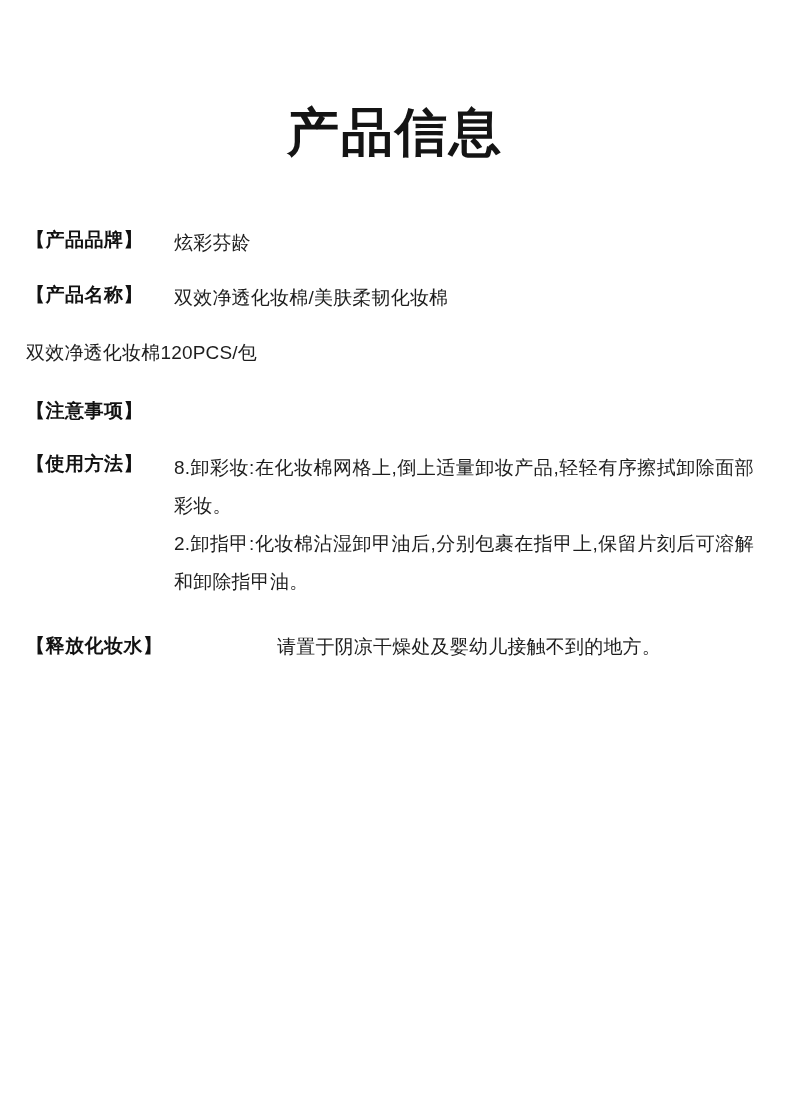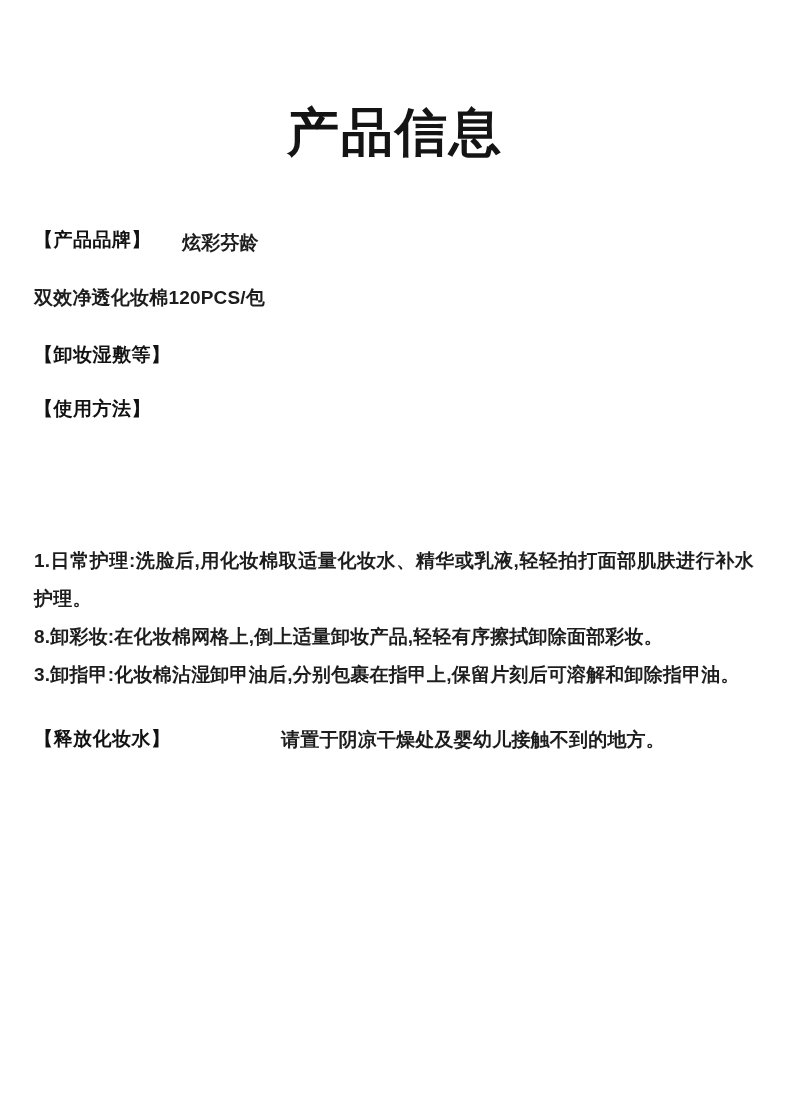--- a/index.html
+++ b/index.html
@@ -26,21 +26,20 @@
     font-size: 52px;
     font-weight: 700;
     letter-spacing: 2px;
     color: #141414;
     margin: 0;
     padding-top: 104px;
     line-height: 1.1;
   }
   .spec-list {
     margin-top: 64px;
-    margin-left: 8px;
   }
   .spec-row {
     display: flex;
     align-items: flex-start;
     margin-bottom: 24px;
   }
   .spec-row.tight {
     margin-bottom: 20px;
   }
   .spec-label {
@@ -49,21 +48,21 @@
     font-size: 19px;
     font-weight: 700;
     color: #121212;
     line-height: 1.55;
     white-space: nowrap;
     letter-spacing: 0.5px;
   }
   .spec-value {
     flex: 1 1 auto;
     font-size: 19px;
-    font-weight: 700;
+    font-weight: 400;
     color: #1d1d1d;
     line-height: 1.85;
     letter-spacing: 0.2px;
   }
   .spec-value .line {
     display: block;
   }
   .spec-value .para {
     display: block;
   }
@@ -71,21 +70,20 @@
     line-height: 1.9;
   }
   .efficacy .spec-value,
   .usage .spec-value {
     line-height: 2.0;
     text-align: justify;
     padding-right: 10px;
   }
   .usage {
     margin-bottom: 30px;
-    flex-direction: column;
   }
   .notice .spec-value {
     line-height: 1.7;
     text-align: center;
   }
 </style>
 </head>
 <body>
 
 <div class="page">
@@ -94,37 +92,42 @@
 
   <div class="spec-list">
 
     <div class="spec-row tight brand">
       <div class="spec-label">【产品品牌】</div>
       <div class="spec-value">
         <span class="line">炫彩芬龄</span>
       </div>
     </div>
 
+    <div class="spec-row tight name">
+      <div class="spec-label">【产品名称】</div>
+      <div class="spec-value">
+        <span class="line">双效净透化妆棉/美肤柔韧化妆棉</span>
+      </div>
+    </div>
 
     <div class="spec-row net-weight">
       <div class="spec-value">
         <span class="line">双效净透化妆棉120PCS/包</span>
       </div>
     </div>
 
     <div class="spec-row efficacy">
-      <div class="spec-label">【卸妆湿敷等】</div>
+      <div class="spec-label">【注意事项】</div>
     </div>
 
     <div class="spec-row usage">
       <div class="spec-label">【使用方法】</div>
       <div class="spec-value">
-        <span class="para">1.日常护理:洗脸后,用化妆棉取适量化妆水、精华或乳液,轻轻拍打面部肌肤进行补水护理。</span>
         <span class="para">8.卸彩妆:在化妆棉网格上,倒上适量卸妆产品,轻轻有序擦拭卸除面部彩妆。</span>
-        <span class="para">3.卸指甲:化妆棉沾湿卸甲油后,分别包裹在指甲上,保留片刻后可溶解和卸除指甲油。</span>
+        <span class="para">2.卸指甲:化妆棉沾湿卸甲油后,分别包裹在指甲上,保留片刻后可溶解和卸除指甲油。</span>
       </div>
     </div>
 
     <div class="spec-row notice">
       <div class="spec-label">【释放化妆水】</div>
       <div class="spec-value">
         <span class="line">请置于阴凉干燥处及婴幼儿接触不到的地方。</span>
       </div>
     </div>
 

